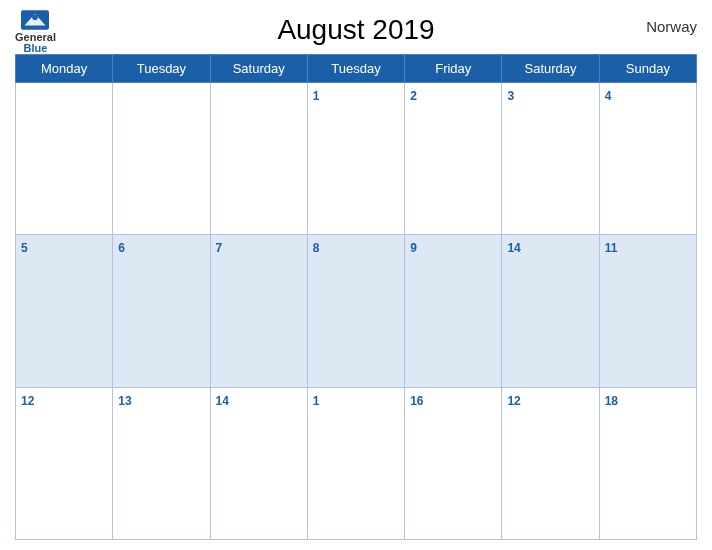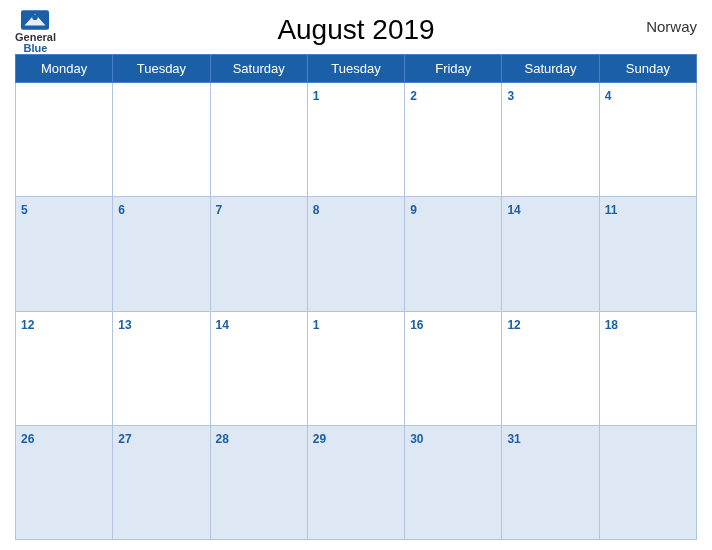--- a/index.html
+++ b/index.html
@@ -162,23 +162,14 @@
       </tr>
       <tr>
         <td><span class="day-num">12</span></td>
         <td><span class="day-num">13</span></td>
         <td><span class="day-num">14</span></td>
         <td><span class="day-num">1</span></td>
         <td><span class="day-num">16</span></td>
         <td><span class="day-num">12</span></td>
         <td><span class="day-num">18</span></td>
       </tr>
-      <tr>
-        <td><span class="day-num">26</span></td>
-        <td><span class="day-num">27</span></td>
-        <td><span class="day-num">28</span></td>
-        <td><span class="day-num">29</span></td>
-        <td><span class="day-num">30</span></td>
-        <td><span class="day-num">31</span></td>
-        <td></td>
-      </tr>
     </tbody>
 </table>
 
 </body></html>

